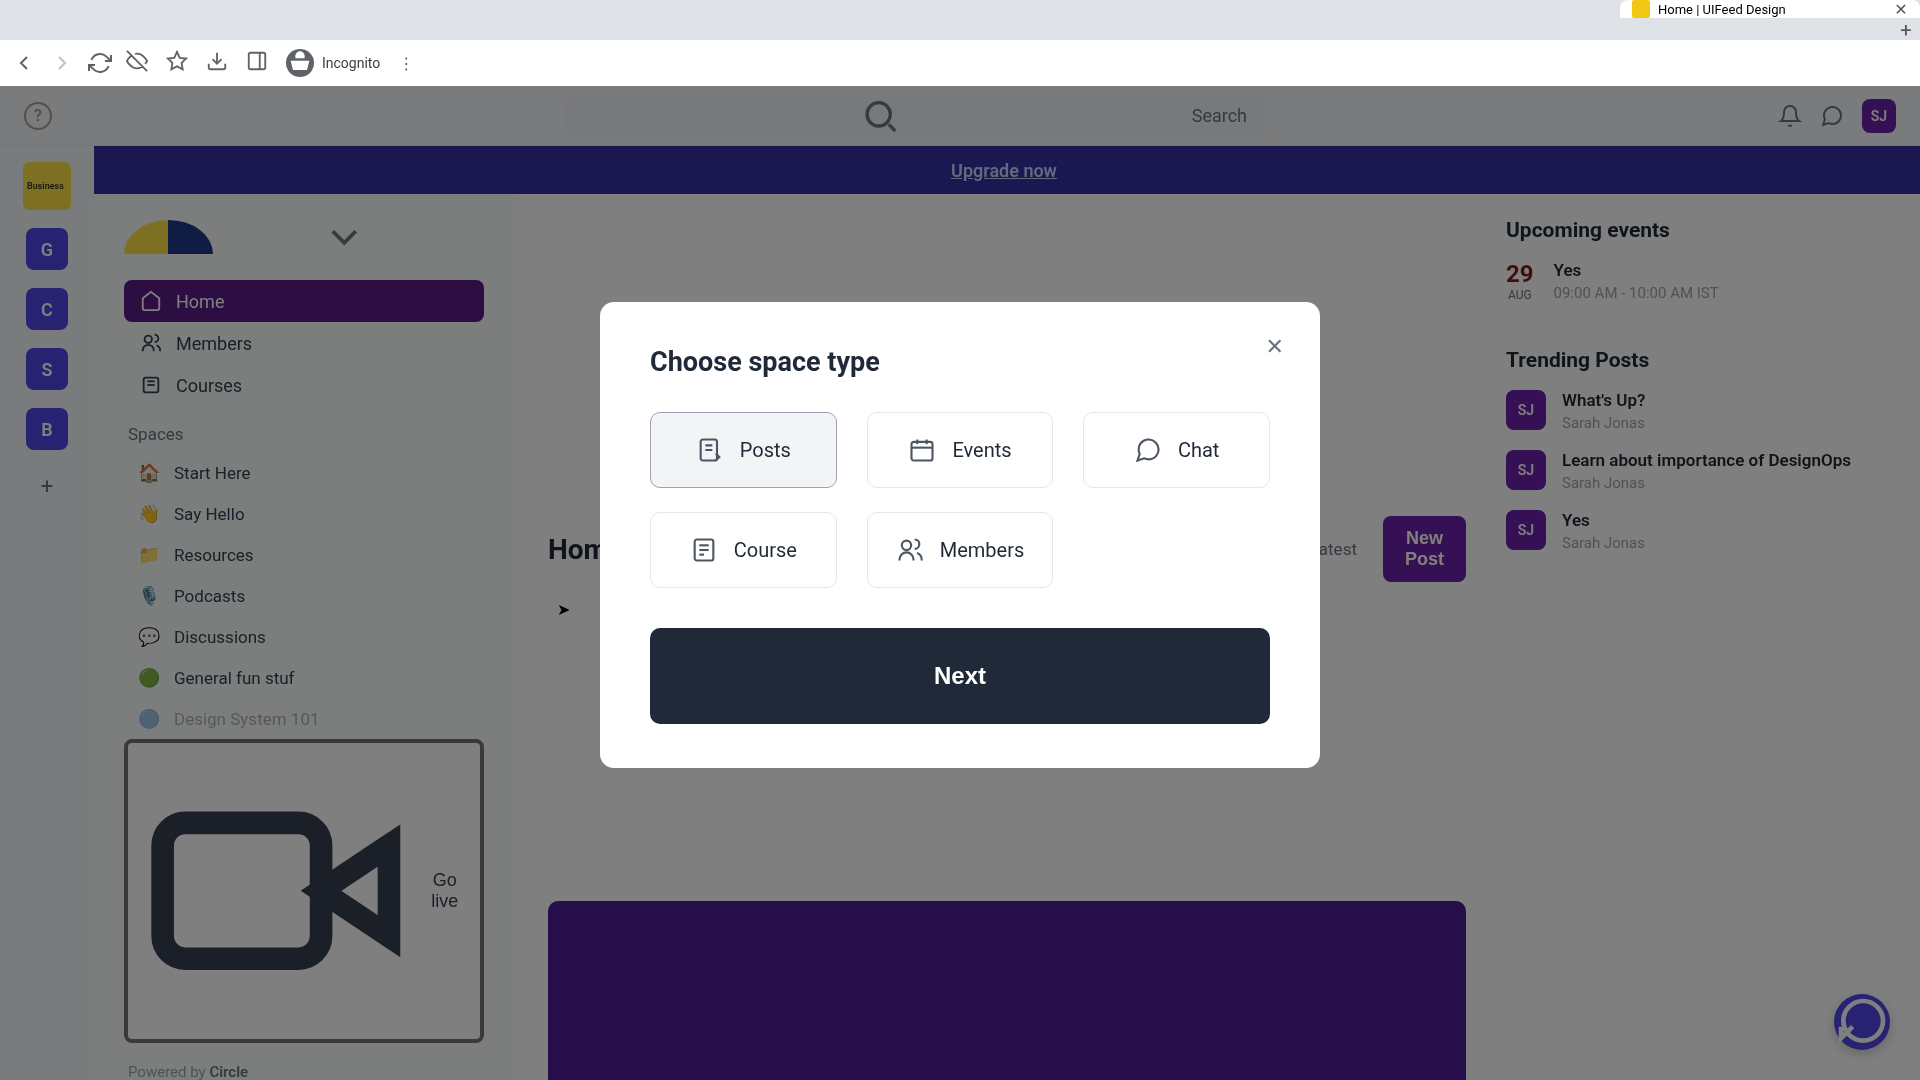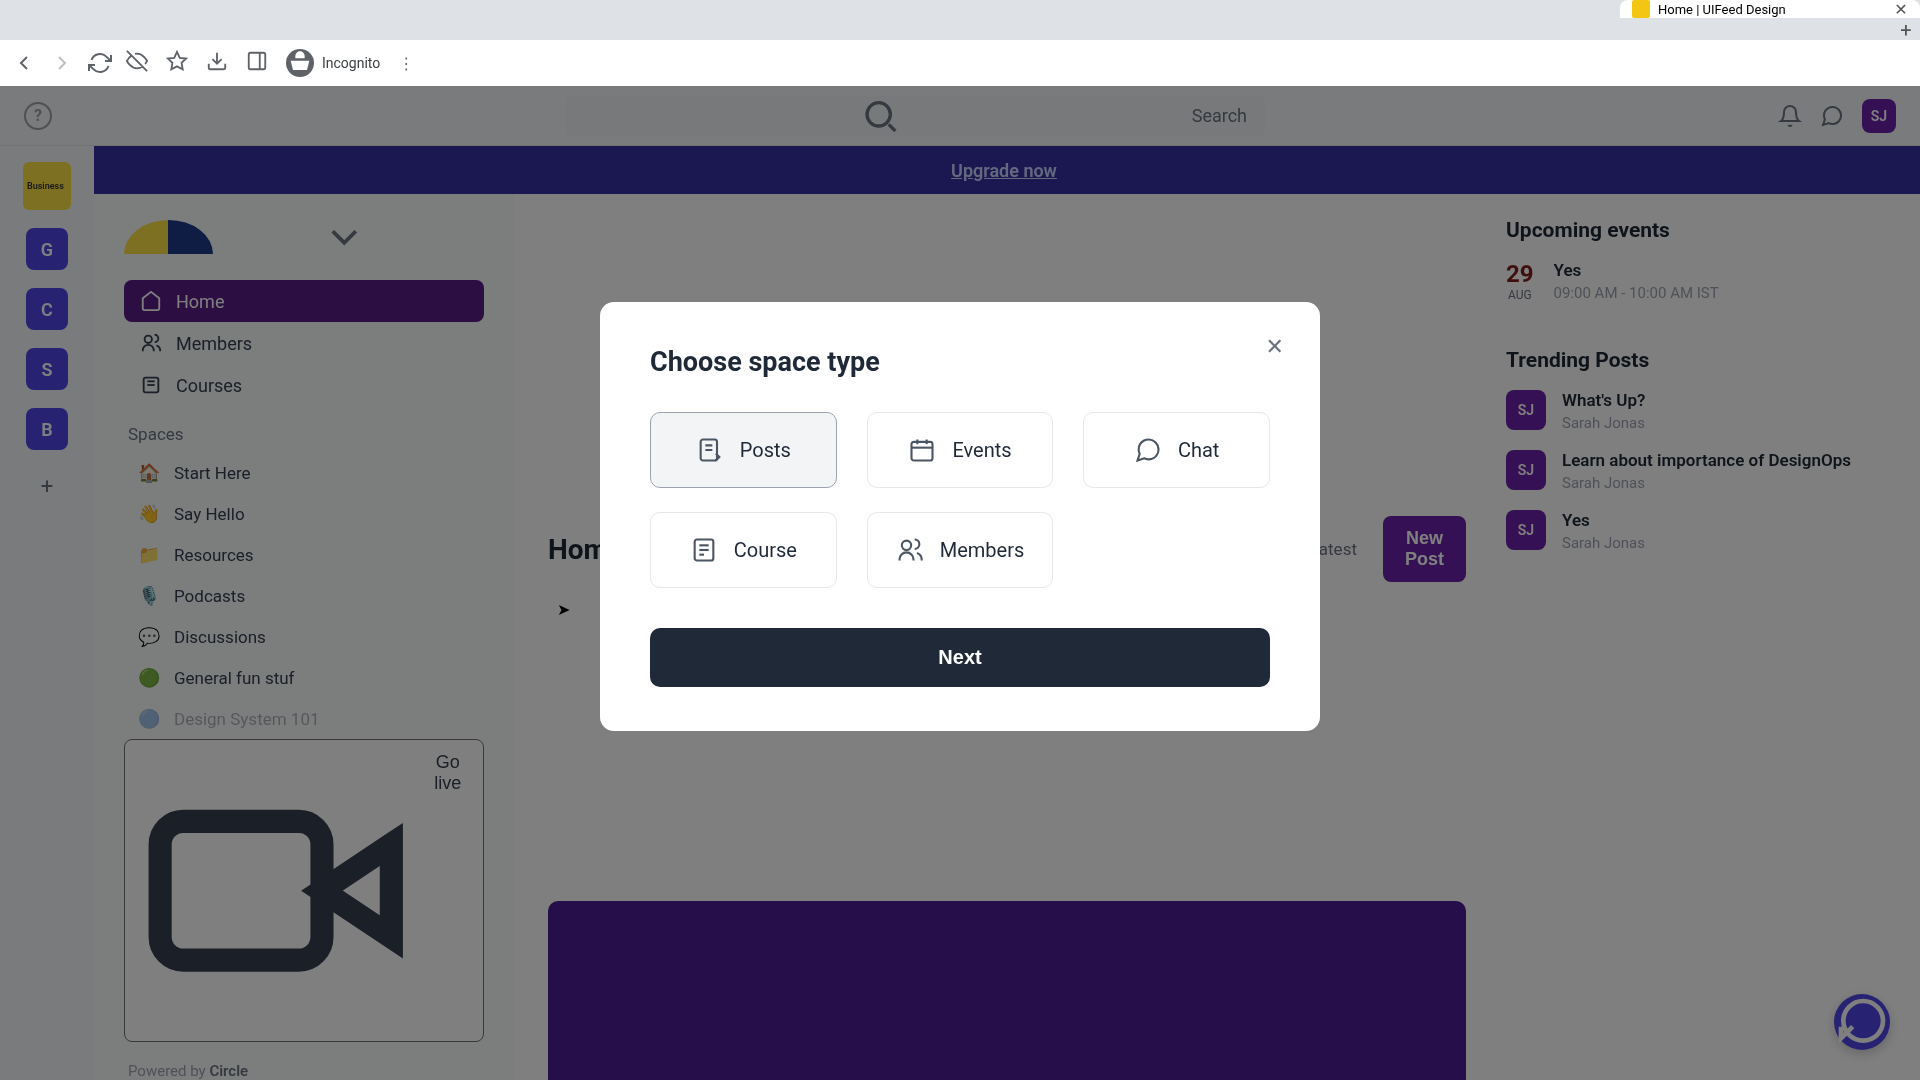--- a/index.html
+++ b/index.html
@@ -47,21 +47,21 @@
     .sidebar { width: 420px; margin-left: 94px; background: #f9fafb; padding: 20px 30px; display: flex; flex-direction: column; }
     .community-header { height: 46px; display: flex; align-items: center; justify-content: space-between; padding-right: 8px; }
     .logo-slice { width: 120px; height: 34px; background: linear-gradient(90deg, #fde047 0%, #fde047 50%, #1e3a8a 50%, #1e3a8a 100%); border-radius: 50% / 100% 100% 0 0; }
     .nav-list { margin-top: 20px; }
     .nav-item { display: flex; align-items: center; gap: 14px; padding: 10px 16px; border-radius: 8px; font-size: 18px; color: #374151; cursor: pointer; }
     .nav-item.active { background: #581c87; color: #fff; }
     .nav-icon-sm { width: 22px; display: flex; justify-content: center; }
     .spaces-label { padding: 18px 4px 8px; color: #6b7280; font-size: 17px; }
     .space-item { display: flex; align-items: center; gap: 14px; padding: 10px 14px; font-size: 17px; color: #374151; cursor: pointer; }
     .emoji { width: 22px; text-align: center; font-size: 18px; }
-    .golive-btn { margin-top: auto; margin-bottom: 12px; border: 1px solid #737373; border-radius: 8px; padding: 12px; display: flex; justify-content: center; gap: 10px; font-size: 18px; color: #374151; background: #fff; cursor: pointer; }
+    .golive-btn { margin-top: auto; margin-bottom: 12px; border: 4px solid #737373; border-radius: 8px; padding: 12px; display: flex; align-items: center; justify-content: center; gap: 10px; font-size: 18px; color: #374151; background: #fff; cursor: pointer; }
     .powered { color: #9ca3af; font-size: 15px; padding: 8px 4px; }
     .powered b { color: #6b7280; font-weight: 600; }
     
     .content { flex: 1; padding: 24px 34px; display: flex; gap: 40px; background: #fff; }
     .feed { flex: 1; }
     .feed-header { display: flex; align-items: center; gap: 12px; }
     .page-title { font-size: 28px; font-weight: 700; color: #1f2937; }
     .feed-right-controls { margin-left: auto; display: flex; align-items: center; gap: 20px; }
     .sort-select { display: flex; align-items: center; gap: 6px; color: #6b7280; font-size: 17px; }
     .new-post-btn { background: #6b21a8; color: #fff; border: none; border-radius: 8px; padding: 12px 22px; font-size: 18px; font-weight: 600; cursor: pointer; }
@@ -85,21 +85,21 @@
     
     
     .overlay { position: absolute; inset: 0; background: rgba(0,0,0,0.5); display: flex; align-items: flex-start; justify-content: center; padding-top: 216px; }
     .modal { width: 720px; background: #fff; border-radius: 14px; padding: 44px 50px; position: relative; }
     .modal-title { font-size: 27px; font-weight: 700; color: #1f2937; margin-bottom: 34px; }
     .modal-close { position: absolute; top: 32px; right: 36px; font-size: 22px; color: #6b7280; cursor: pointer; }
     .type-grid { display: grid; grid-template-columns: 1fr 1fr 1fr; gap: 24px 30px; }
     .type-card { height: 76px; border: 1px solid #e5e7eb; border-radius: 10px; display: flex; align-items: center; justify-content: center; gap: 16px; font-size: 20px; color: #1f2937; cursor: pointer; }
     .type-card.selected { background: #f3f4f6; border: 1.5px solid #9ca3af; }
     .type-icon { color: #4b5563; display: flex; }
-    .next-btn { width: 100%; margin-top: 40px; padding: 18px; background: #1f2937; color: #fff; border: none; border-radius: 10px; font-size: 20px; font-weight: 700; cursor: pointer; }
+    .next-btn { width: 100%; margin-top: 40px; padding: 34px; background: #1f2937; color: #fff; border: none; border-radius: 10px; font-size: 24px; font-weight: 700; cursor: pointer; }
     
     .cursor { position: absolute; top: 600px; left: 557px; font-size: 16px; color: #000; pointer-events: none; z-index: 9999; }
     
     svg { width: 100%; height: 100%; }
   </style>
 </head>
 <body>
 
 <div class="browser-chrome">
   <div class="tab-bar">

